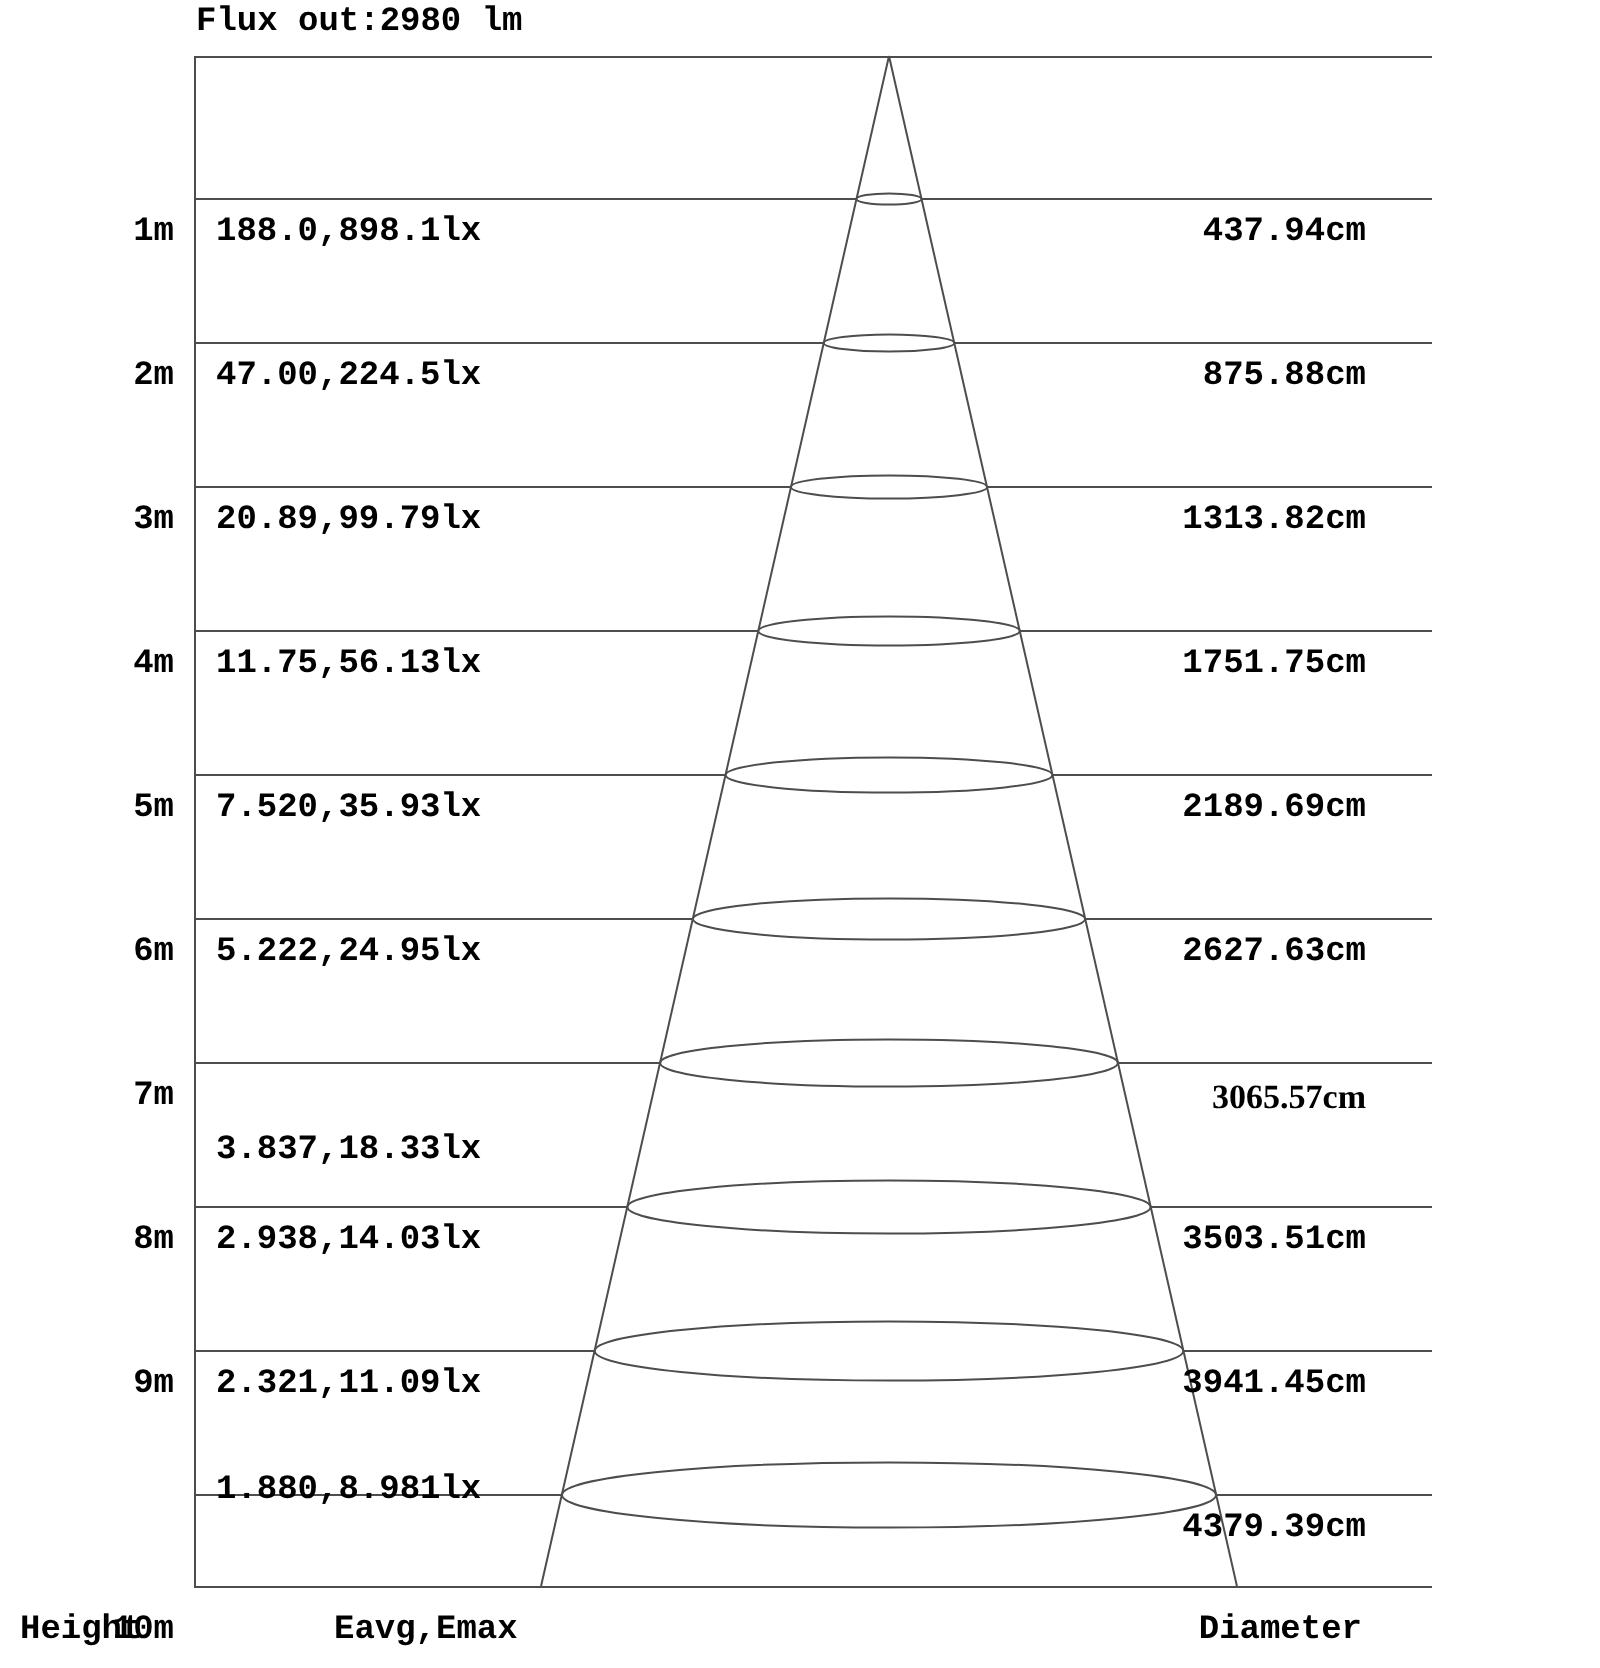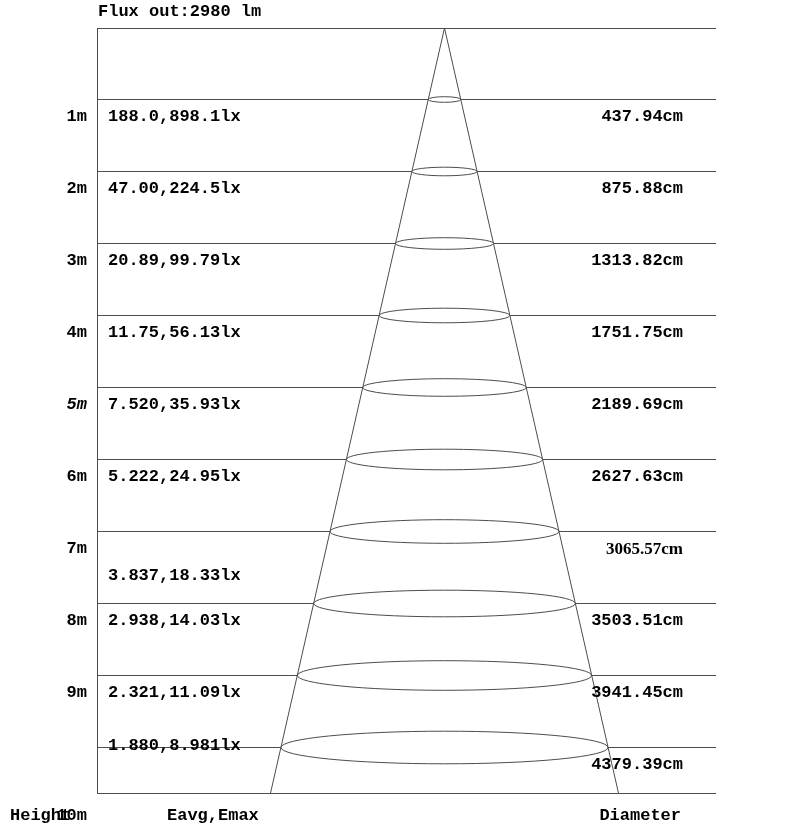--- a/index.html
+++ b/index.html
@@ -106,21 +106,21 @@
     <div class="row-height" style="top: 251px;">3m</div>
     <div class="row-eavg" style="top: 251px;">20.89,99.79lx</div>
     <div class="row-diameter" style="top: 251px;">1313.82cm</div>
   </div>
       <div>
     <div class="row-height" style="top: 323px;">4m</div>
     <div class="row-eavg" style="top: 323px;">11.75,56.13lx</div>
     <div class="row-diameter" style="top: 323px;">1751.75cm</div>
   </div>
       <div>
-    <div class="row-height" style="top: 395px; font-style: italic;">5m</div>
+    <div class="row-height" style="top: 395px;">5m</div>
     <div class="row-eavg" style="top: 395px;">7.520,35.93lx</div>
     <div class="row-diameter" style="top: 395px;">2189.69cm</div>
   </div>
       <div>
     <div class="row-height" style="top: 467px;">6m</div>
     <div class="row-eavg" style="top: 467px;">5.222,24.95lx</div>
     <div class="row-diameter" style="top: 467px;">2627.63cm</div>
   </div>
       <div>
     <div class="row-height" style="top: 539px;">7m</div>

